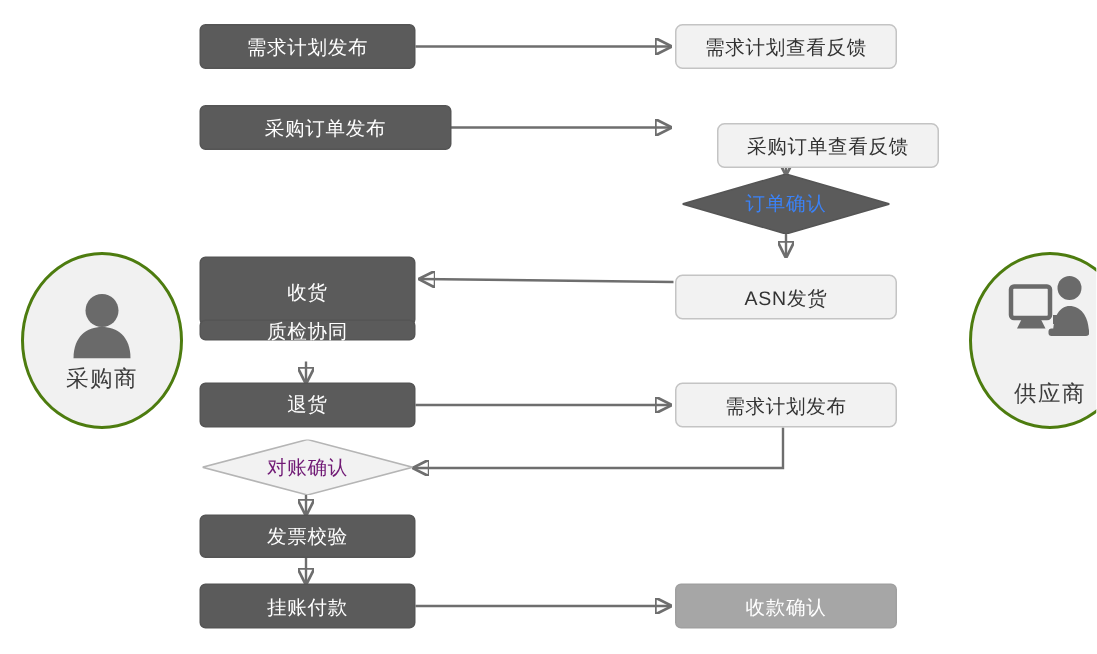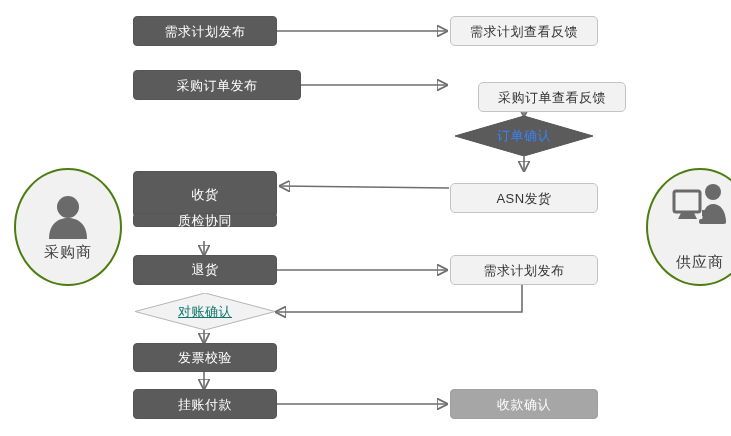--- a/index.html
+++ b/index.html
@@ -60,21 +60,21 @@
     top: 50%;
     transform: translateY(-50%);
     text-align: center;
     font-size: 13px;
     letter-spacing: 0.5px;
     white-space: nowrap;
     user-select: none;
     pointer-events: none;
   }
   .diamond.dark .dlabel { color: #3b82f6; }
-  .diamond.light .dlabel { color: #0f766e; text-decoration: underline; }
+  .diamond.light .dlabel { color: #701a75; }
 
   
   .actor {
     position: absolute;
     width: 104px;
     height: 114px;
     border-radius: 50%;
     background: #f1f1f1;
     border: 2px solid #4d7c0f;
     display: flex;

